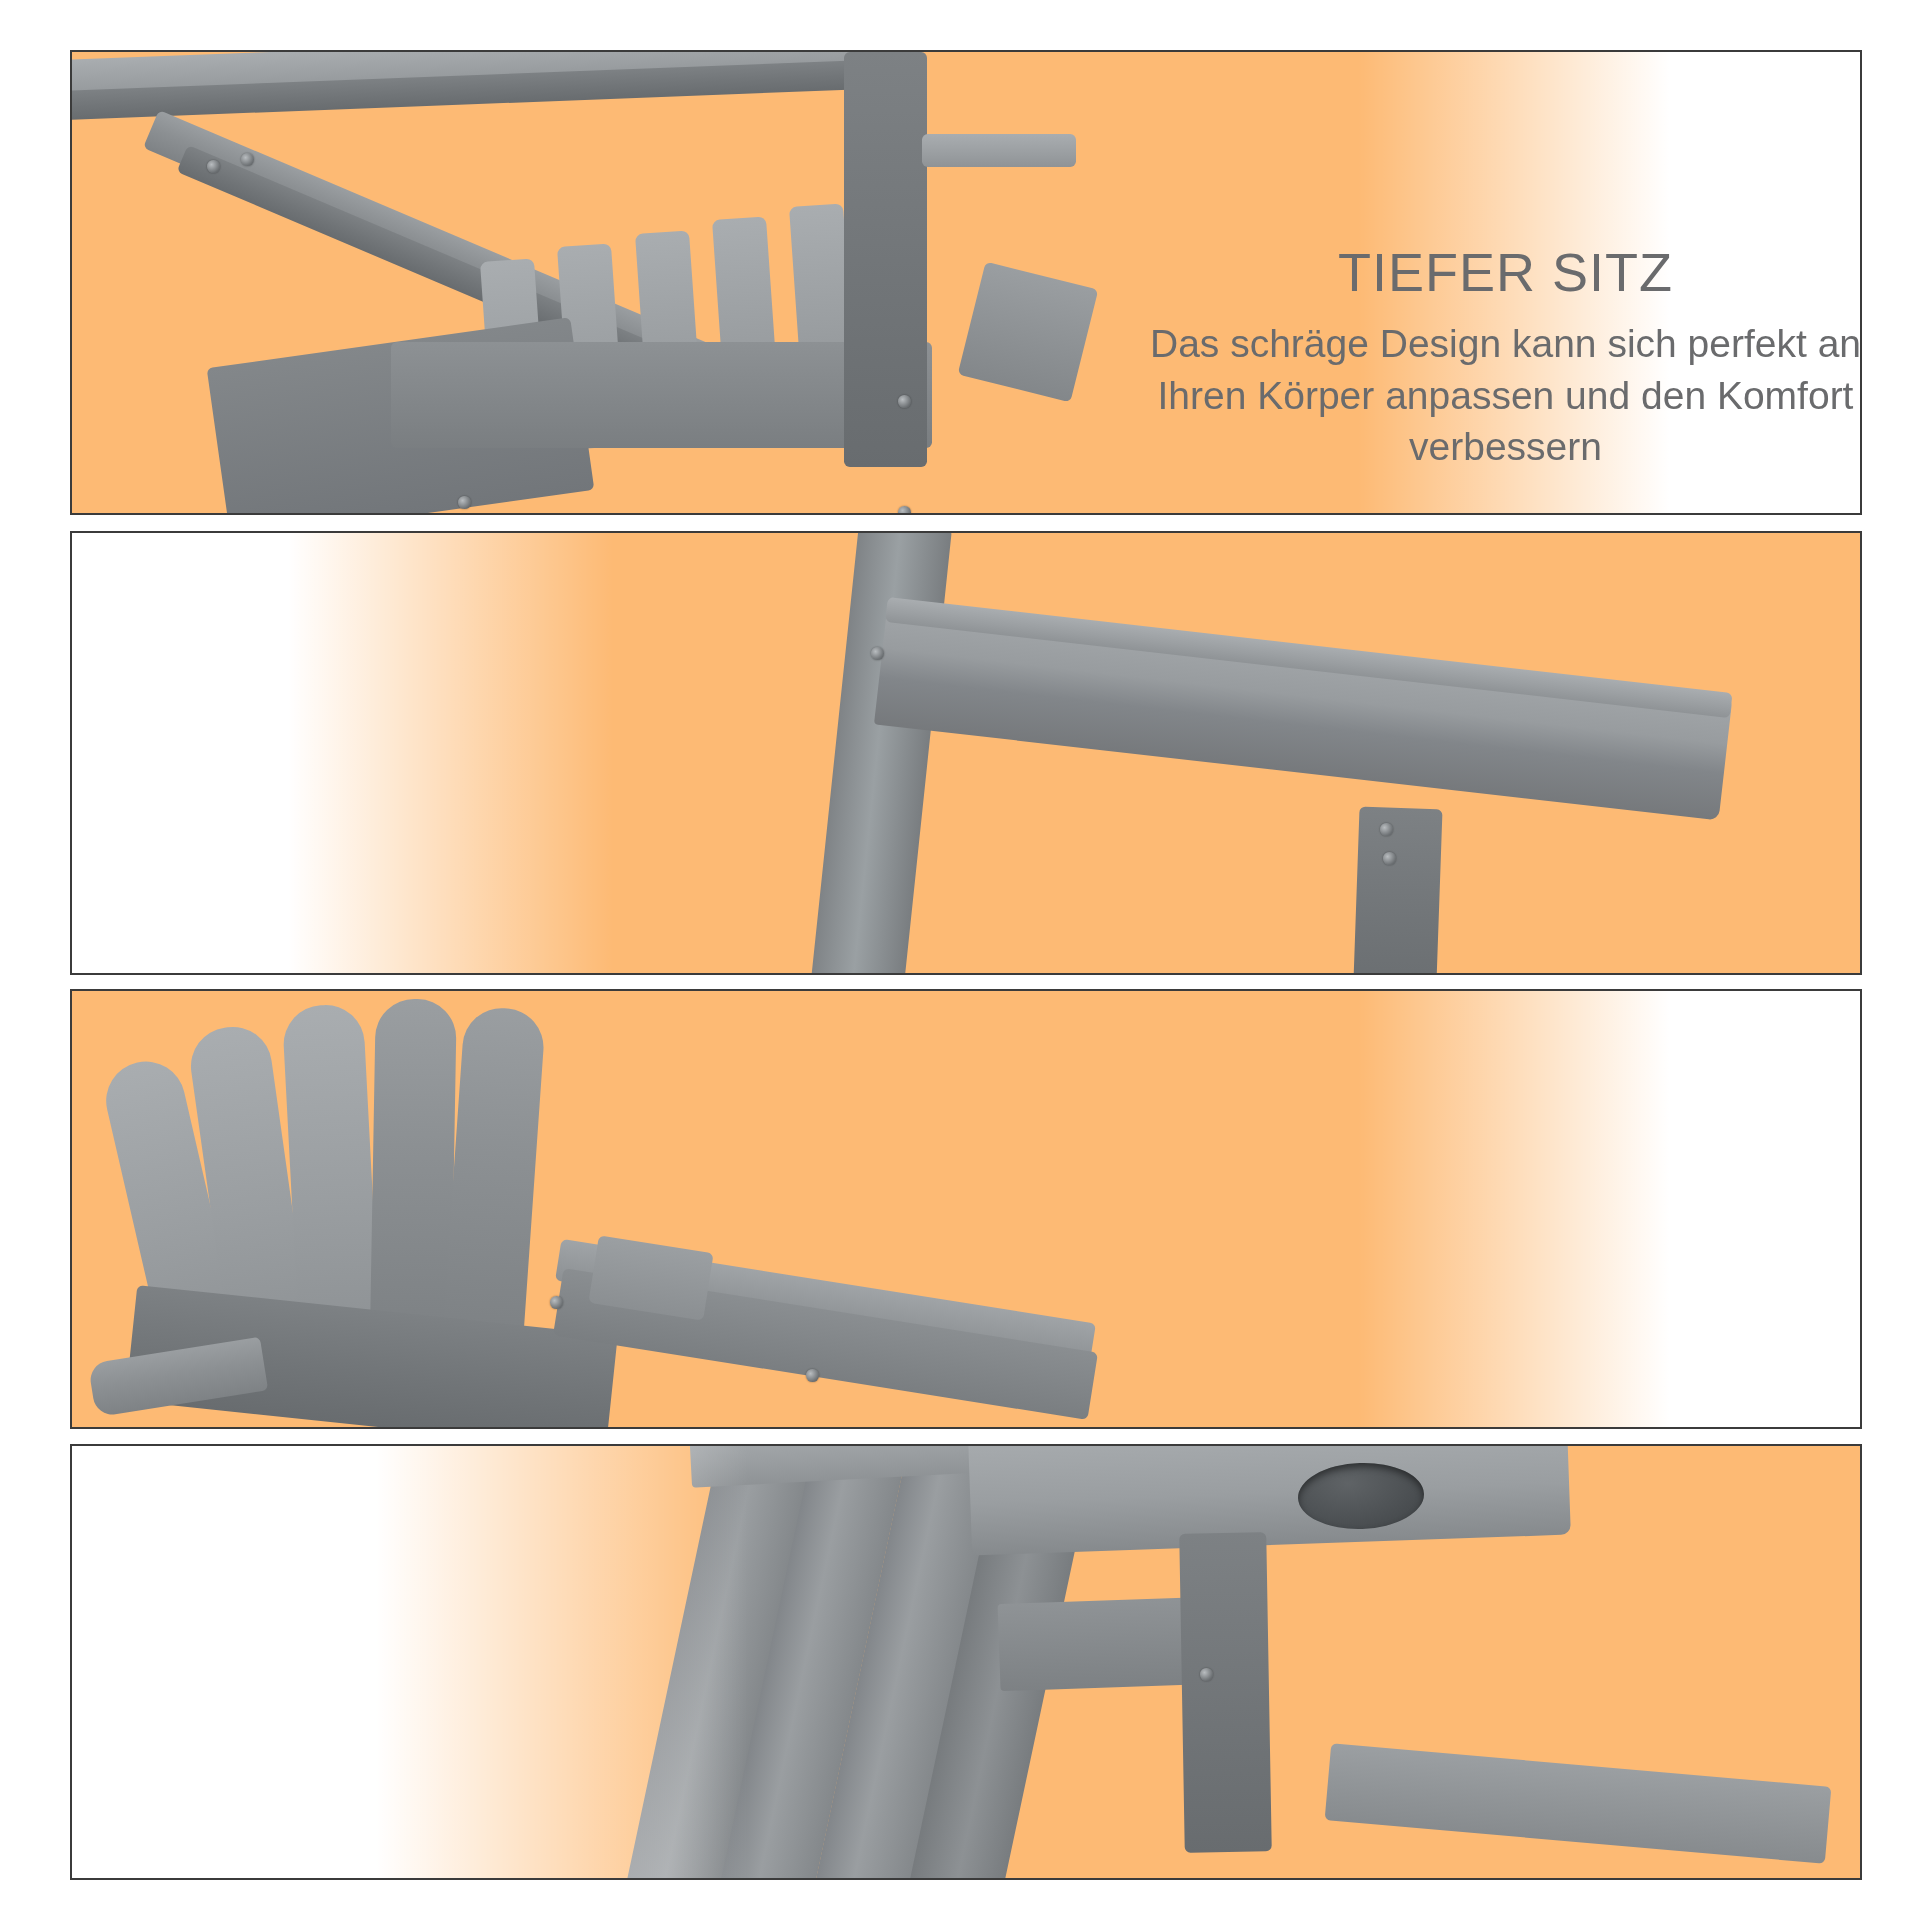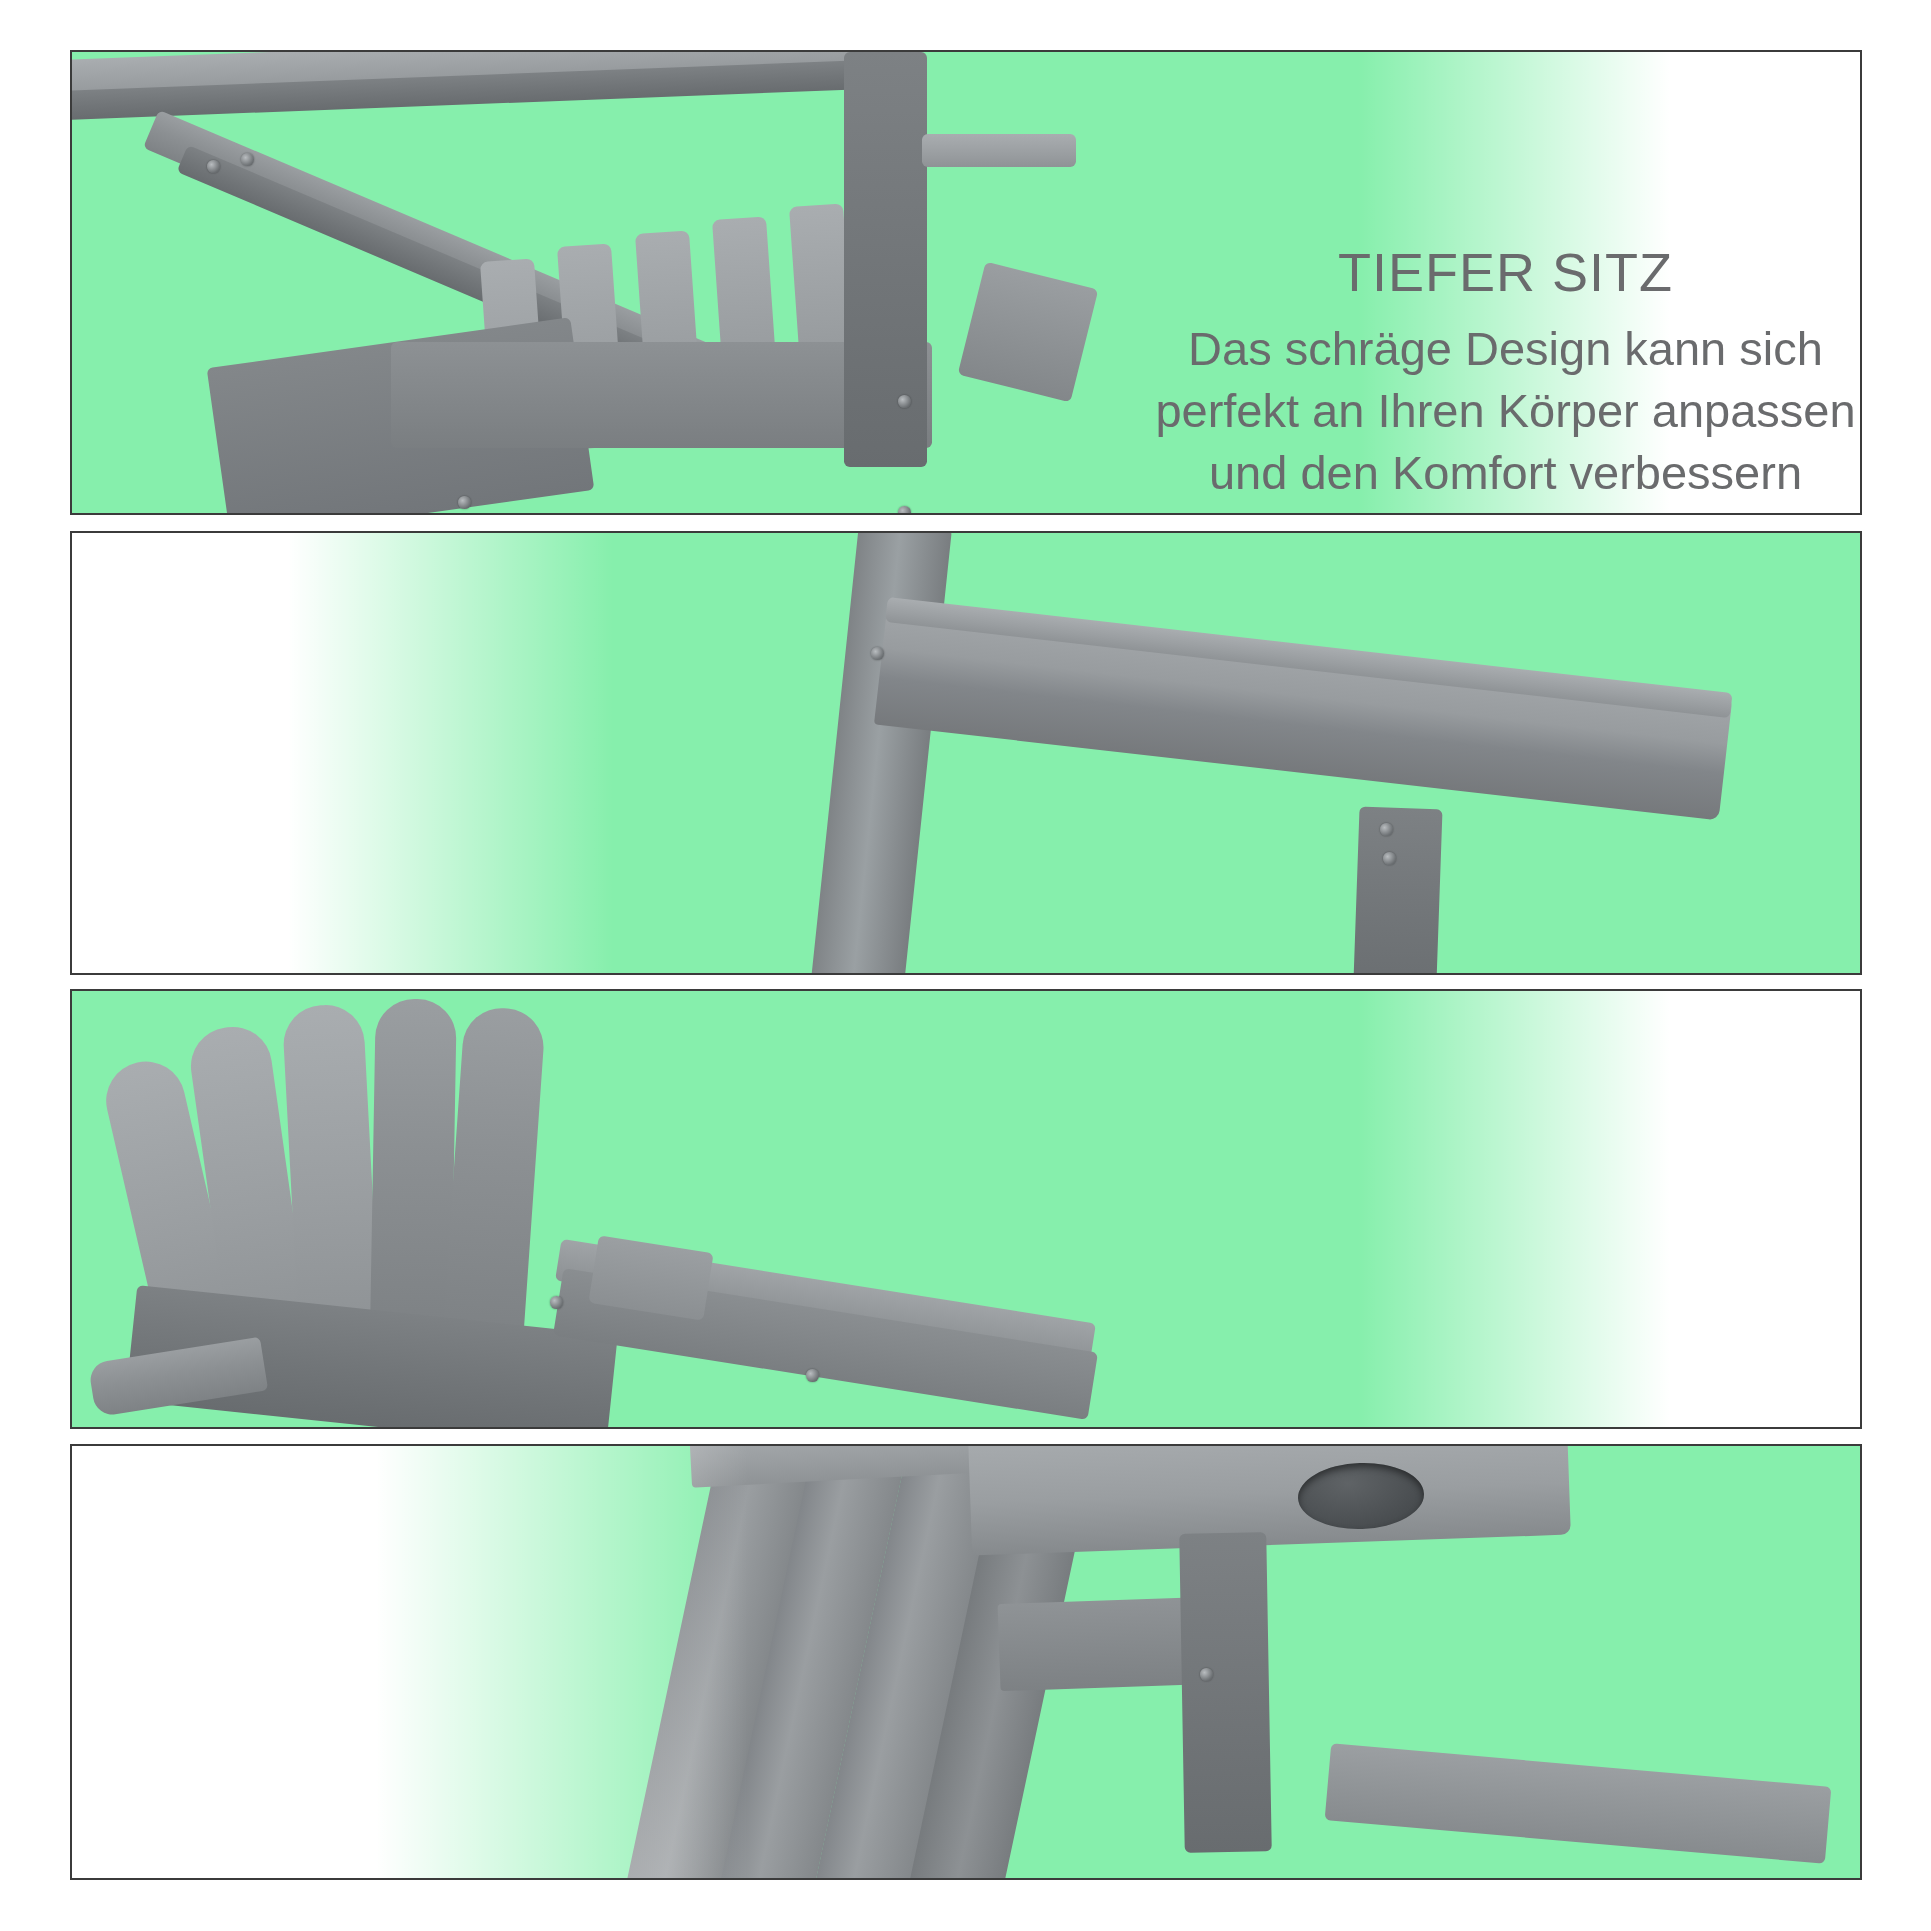--- a/index.html
+++ b/index.html
@@ -19,21 +19,21 @@
     position: relative;
     width: 1931px;
     height: 1931px;
     background: #ffffff;
   }
 
   
   .panel {
     position: absolute;
     border: 2.9px solid #3b3b3b;
-    background: #86efac;
+    background: #fdba74;
     overflow: hidden;
     box-sizing: border-box;
   }
   .panel-1 { left: 70px;  top: 50px;   width: 1792px; height: 465px; }
   .panel-2 { left: 70px;  top: 531px;  width: 1792px; height: 444px; }
   .panel-3 { left: 70px;  top: 989px; width: 1792px; height: 440px; }
   .panel-4 { left: 70px;  top: 1444px; width: 1792px; height: 436px; }
 
   
   .txt {
@@ -42,21 +42,21 @@
     color: #6a6b6d;
   }
   .title {
     font-size: 54px;
     letter-spacing: 1px;
     color: #6a6b6d;
     white-space: nowrap;
     font-weight: 400;
   }
   .desc {
-    font-size: 47px;
+    font-size: 39px;
     line-height: 1.32;
     color: #6a6b6d;
     font-weight: 400;
   }
 
   .t1 { left: 1052px; top: 189px; width: 763px; text-align: center; }
   .t1 .title { text-align: center; }
   .t1 .desc  { margin-top: 15.4px; }
 
   

